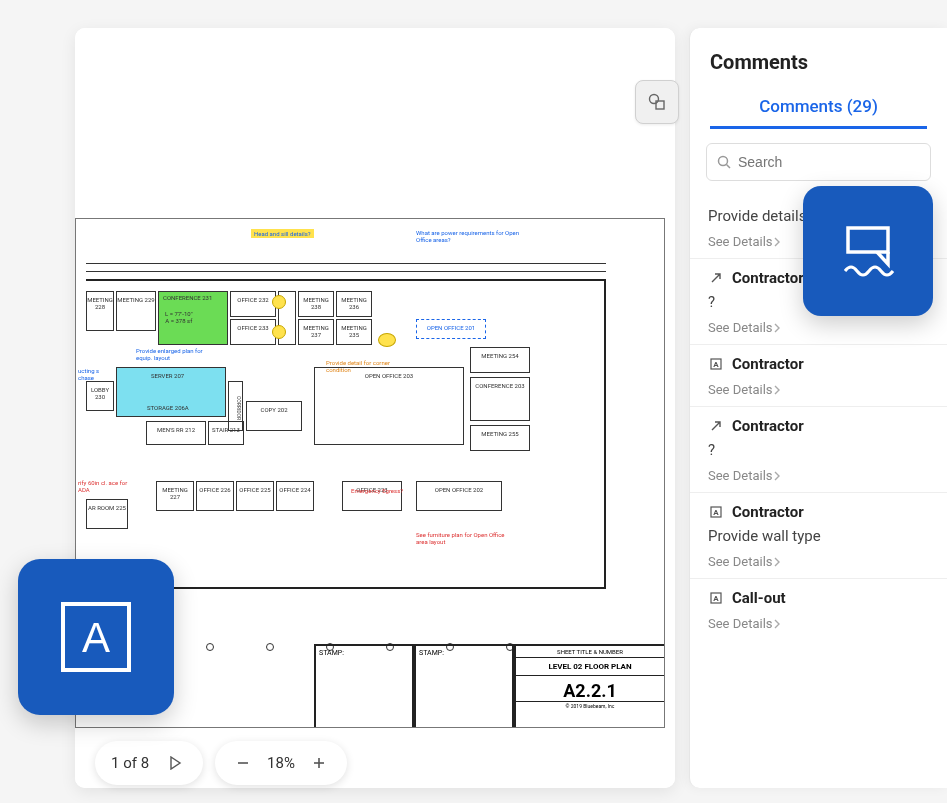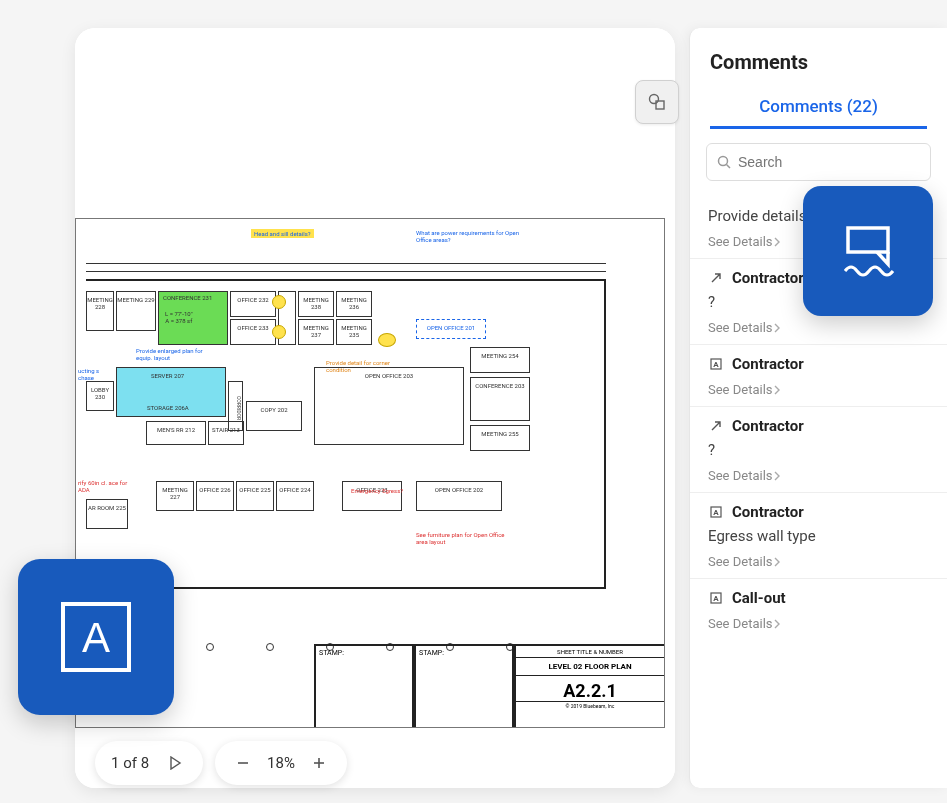--- a/index.html
+++ b/index.html
@@ -11,21 +11,21 @@
     overflow: hidden;
     position: relative;
   }
   .canvas-area {
     position: absolute;
     left: 75px;
     top: 28px;
     width: 600px;
     height: 760px;
     background: #fff;
-    border-radius: 20px;
+    border-radius: 10px;
     box-shadow: 0 4px 16px rgba(0,0,0,0.08);
     overflow: hidden;
   }
   .drawing {
     position: absolute;
     inset: 0;
     background: #fff;
     overflow: hidden;
   }
   .sheet {
@@ -292,21 +292,21 @@
 
 <div class="shapes-btn">
   <svg width="20" height="20" viewBox="0 0 20 20">
     <circle cx="7" cy="7" r="4.5" fill="none" stroke="#666" stroke-width="1.4"></circle>
     <rect x="9" y="9" width="8" height="8" fill="none" stroke="#666" stroke-width="1.4"></rect>
   </svg>
 </div>
 
 <div class="comments-panel">
   <div class="cp-header">Comments</div>
-  <div class="cp-tab">Comments (22)</div>
+  <div class="cp-tab">Comments (29)</div>
   <div class="cp-search">
     <svg width="15" height="15" viewBox="0 0 15 15">
         <circle cx="6" cy="6" r="4.5" fill="none" stroke="#999" stroke-width="1.5"></circle>
         <line x1="9.5" y1="9.5" x2="13" y2="13" stroke="#999" stroke-width="1.5"></line>
       </svg>
     <input type="text" placeholder="Search" style="">
   </div>
 
   <div class="cp-list">
 
@@ -377,21 +377,21 @@
     <div class="comment-item">
       <div class="comment-role">
         <span class="role-icon">
           <svg width="14" height="14" viewBox="0 0 14 14">
               <rect x="2" y="2" width="10" height="10" fill="none" stroke="#555" stroke-width="1.2"></rect>
               <text x="7" y="10" text-anchor="middle" font-size="8" fill="#555">A</text>
             </svg>
         </span>
         <span>Contractor</span>
       </div>
-      <div class="comment-text">Egress wall type</div>
+      <div class="comment-text">Provide wall type</div>
       <div class="see-details">
         <span>See Details</span>
         <svg class="chev-r" width="8" height="10" viewBox="0 0 8 10">
             <path d="M2 1 L6 5 L2 9" fill="none" stroke="#aaa" stroke-width="1.4"></path>
           </svg>
       </div>
     </div>
 
     <div class="comment-item">
       <div class="comment-role">

